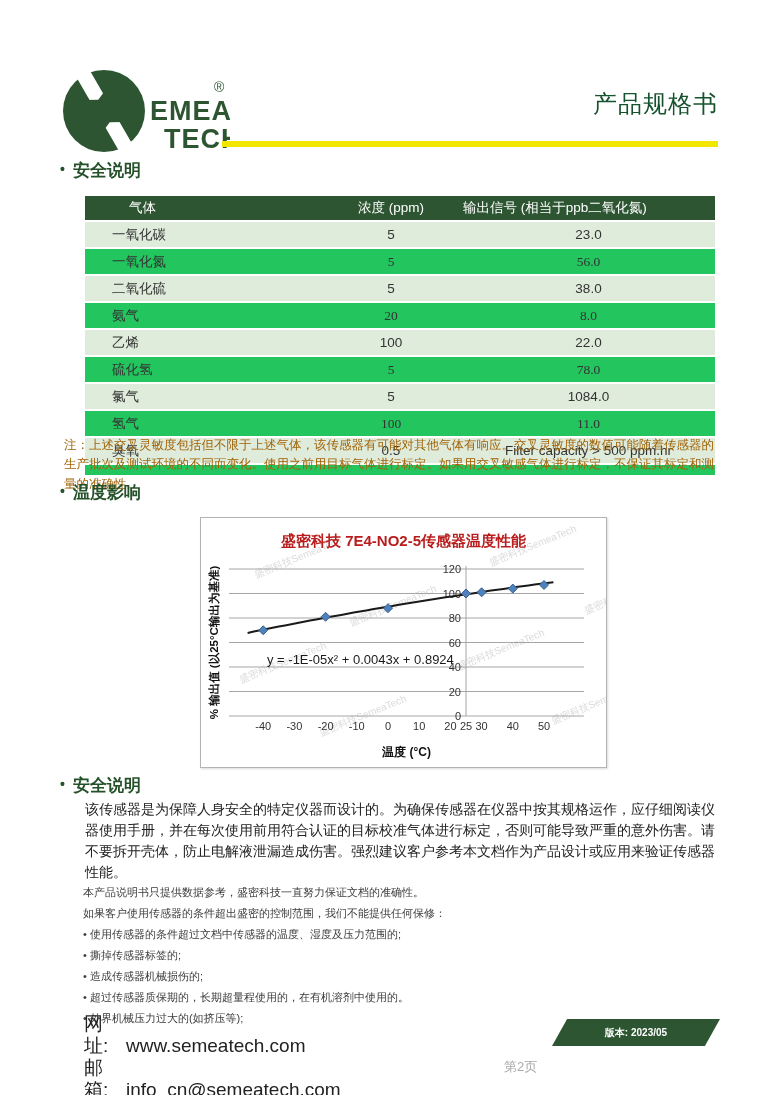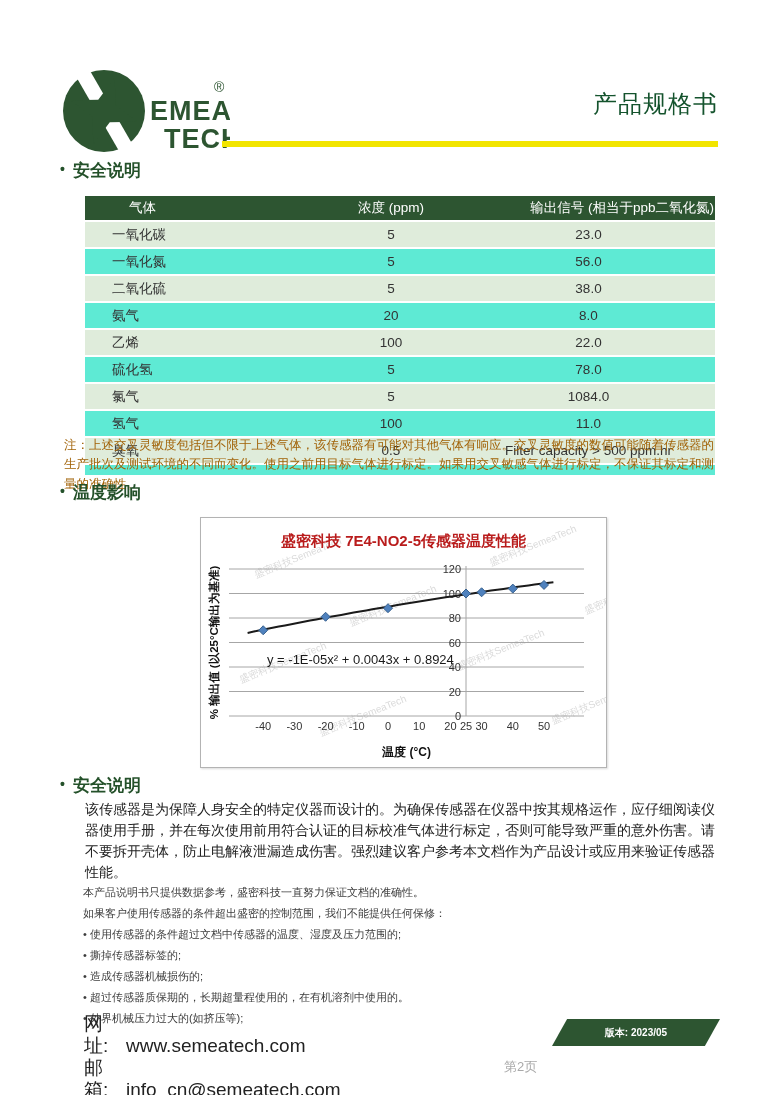--- a/index.html
+++ b/index.html
@@ -19,27 +19,27 @@
   
   .sec-head{position:absolute;left:60px;font-size:17px;font-weight:bold;color:#24512a;}
   .sec-head .bullet{font-size:14px;vertical-align:2px;margin-right:8px;}
   
   .xs-table{position:absolute;left:85px;top:194px;width:630px;border-collapse:collapse;font-size:13.5px;}
   .xs-table th{
     background:#2d5531;color:#fff;font-weight:normal;height:22px;font-size:13.5px;
   }
   .xs-table th:first-child{text-align:left;padding-left:44px;width:190px;}
   .xs-table th:nth-child(2){width:140px;text-align:center;}
-  .xs-table th:nth-child(3){text-align:right;}
+  .xs-table th:nth-child(3){text-align:left;}
   .xs-table td{height:23px;color:#333;}
   .xs-table td:first-child{text-align:left;padding-left:27px;}
   .xs-table td:nth-child(2){text-align:center;}
   .xs-table td:nth-child(3){text-align:center;}
   .xs-table tr.even td{background:#dfecdb;}
-  .xs-table tr.odd td{background:#5eead4;}
+  .xs-table tr.odd td{background:#22c55e;font-family:Liberation Serif, serif;}
   .xs-table{border-spacing:0 2px;border-collapse:separate;}
   .note{position:absolute;left:64px;top:436px;width:650px;font-size:12.5px;line-height:1.55;color:#a16207;}
   
   .chart-box{
     position:absolute;left:200px;top:517px;width:405px;height:249px;background:#fff;
     border:1px solid #b3b3b3;box-shadow:1px 1px 2px rgba(0,0,0,0.15);
   }
   .chart-title{position:absolute;left:0;top:14px;width:405px;text-align:center;font-weight:bold;font-size:15px;color:#b91c1c;}
   .chart-ylabel{
     position:absolute;left:6px;top:0;width:249px;height:18px;transform-origin:0 0;

